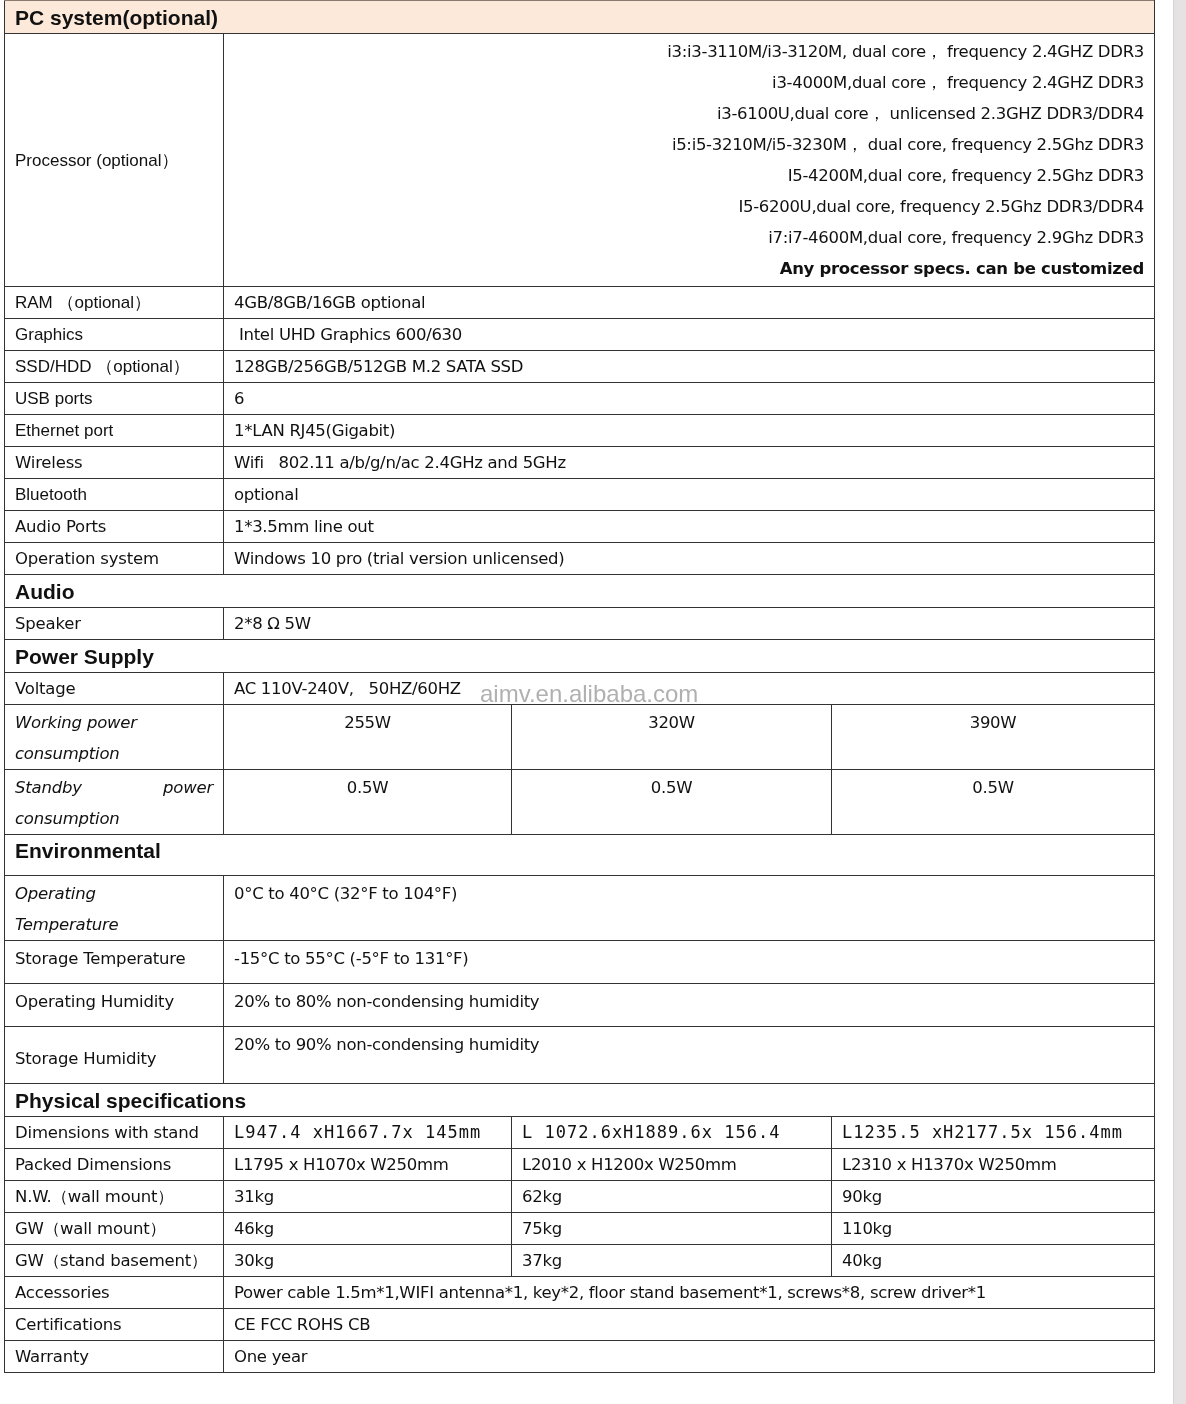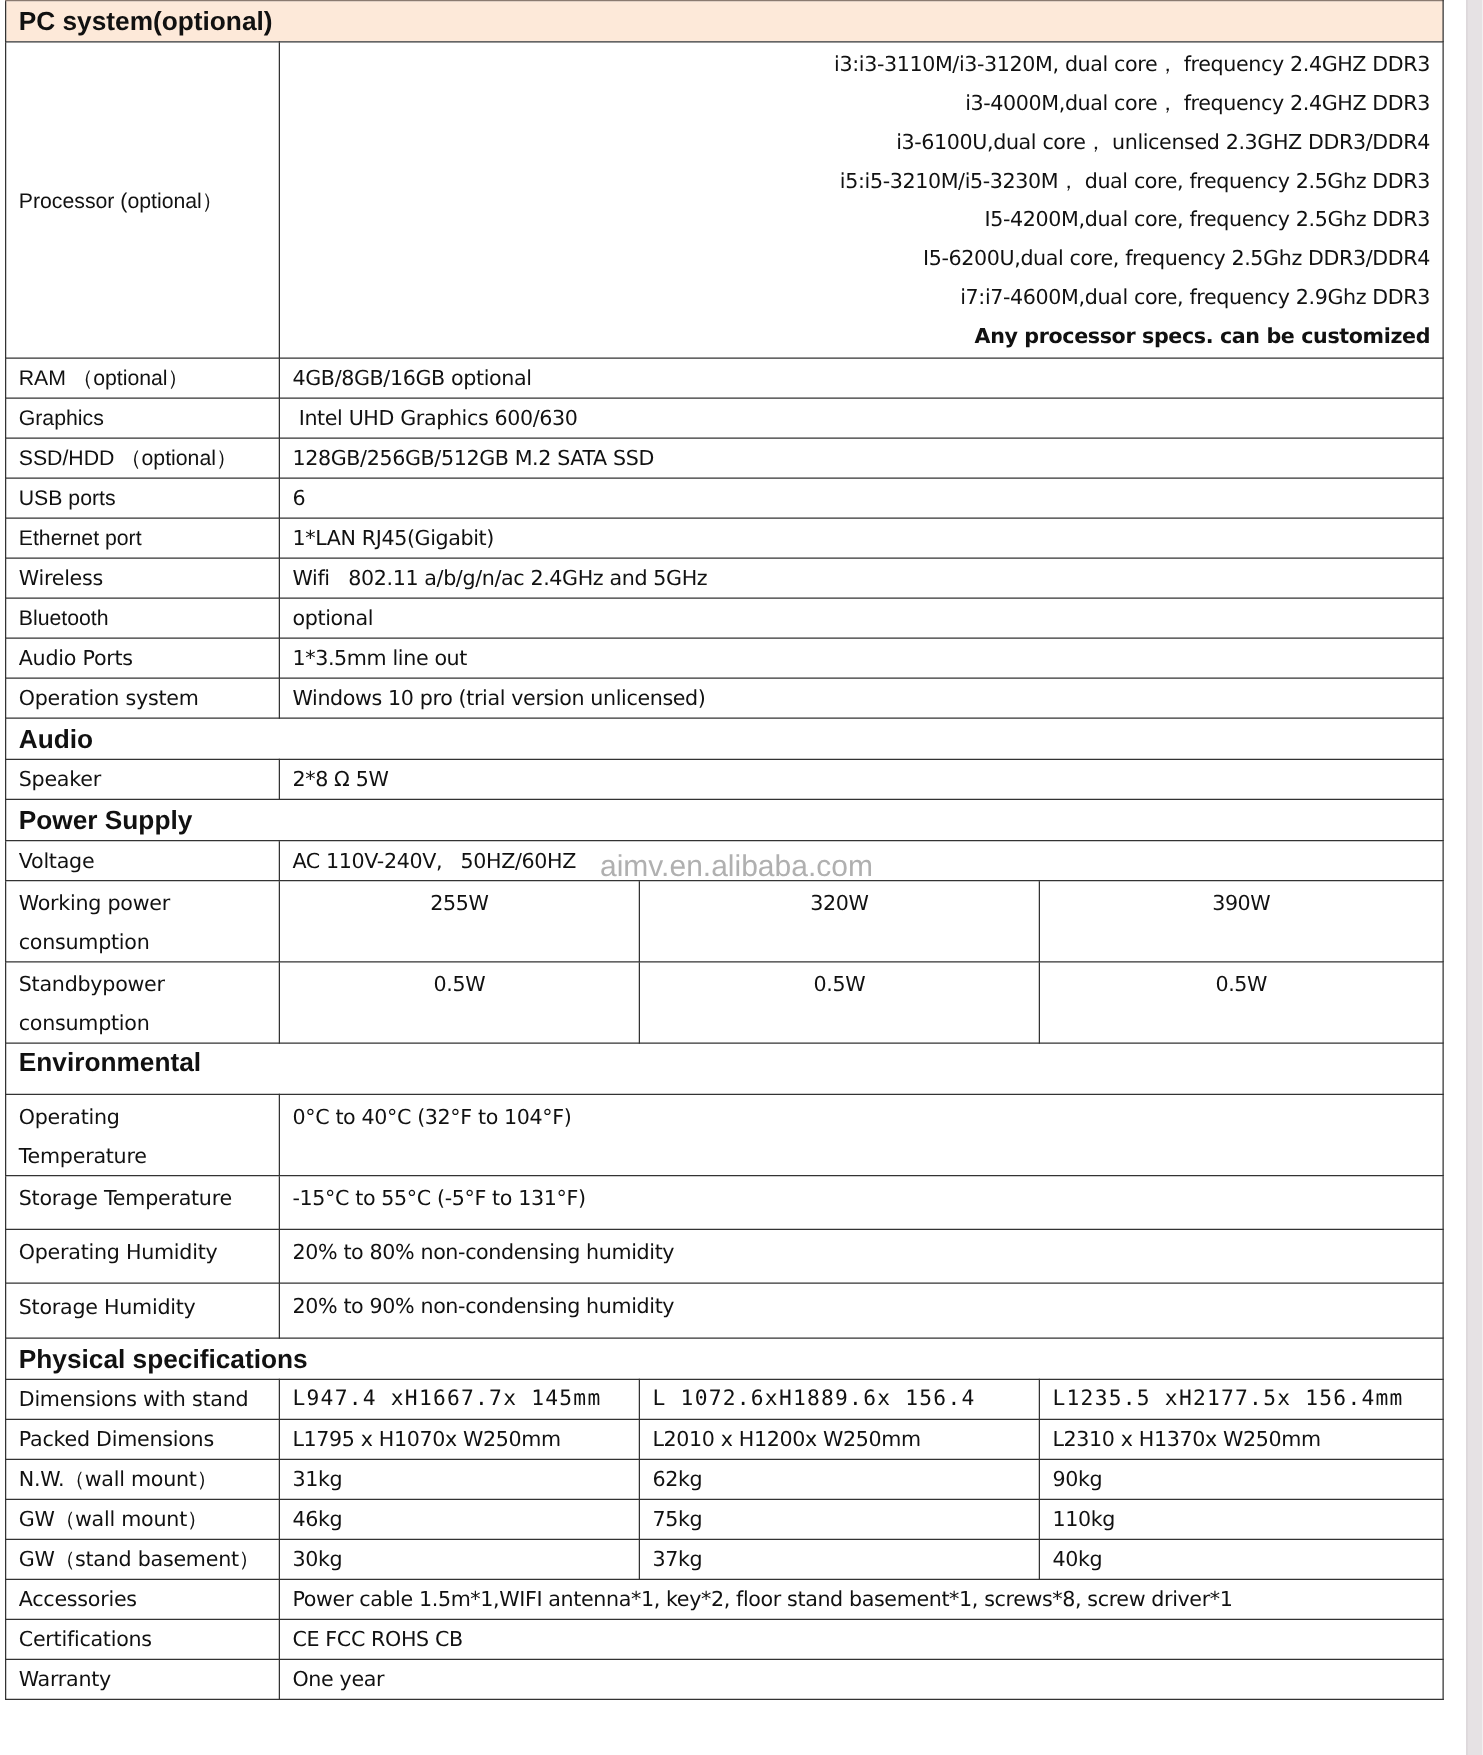--- a/index.html
+++ b/index.html
@@ -62,23 +62,23 @@
     .val { font-family: "DejaVu Sans", sans-serif; font-size: 16.5px; letter-spacing: -0.3px; }
     .val.mono { font-family: "DejaVu Sans Mono", monospace; font-size: 17px; letter-spacing: 1px; }
     .center { text-align: center; }
     .proc-cell { padding-top: 2px !important; padding-bottom: 2px !important; }
     .proc-line { line-height: 31px; display: block; text-align: right; }
     .proc-line .pfx { display: inline-block; width: 40px; }
     .proc-line.indent { padding-left: 40px; }
     .proc-line.indent2 { padding-left: 52px; }
     .proc-line.bold { font-weight: bold; }
     .tall td { vertical-align: top; }
-    .tall .lbl-two { line-height: 31px; padding-top: 2px; }
+    .tall .lbl-two { line-height: 31px; padding-top: 2px; font-style: italic; }
     .top-val { vertical-align: top !important; padding-top: 2px !important; }
-    .justify { display: flex; }
+    .justify { display: flex; justify-content: space-between; }
     .watermark {
       position: absolute;
       left: 480px;
       top: 680px;
       font-family: "Liberation Sans", sans-serif;
       font-size: 24px;
       color: rgba(150,150,150,0.75);
       pointer-events: none;
     }
   </style>
@@ -200,21 +200,21 @@
     </tr>
     <tr>
       <td class="lbl cal" style="height:40px;vertical-align:top;padding-top:2px;">Storage Temperature</td>
       <td colspan="3" class="val top-val">-15°C to 55°C (-5°F to 131°F)</td>
     </tr>
     <tr>
       <td class="lbl cal" style="height:40px;vertical-align:top;padding-top:2px;">Operating Humidity</td>
       <td colspan="3" class="val top-val">20% to 80% non-condensing humidity</td>
     </tr>
     <tr>
-      <td class="lbl cal" style="height:40px;vertical-align:top;padding-top:3px;">Storage Humidity</td>
+      <td class="lbl cal" style="height:40px;vertical-align:top;padding-top:16px;">Storage Humidity</td>
       <td colspan="3" class="val top-val">20% to 90% non-condensing humidity</td>
     </tr>
 
     <tr class="section">
       <td colspan="4">Physical specifications</td>
     </tr>
     <tr class="row">
       <td class="lbl cal">Dimensions with stand</td>
       <td class="val mono">L947.4 xH1667.7x 145mm</td>
       <td class="val mono">L 1072.6xH1889.6x 156.4</td>

